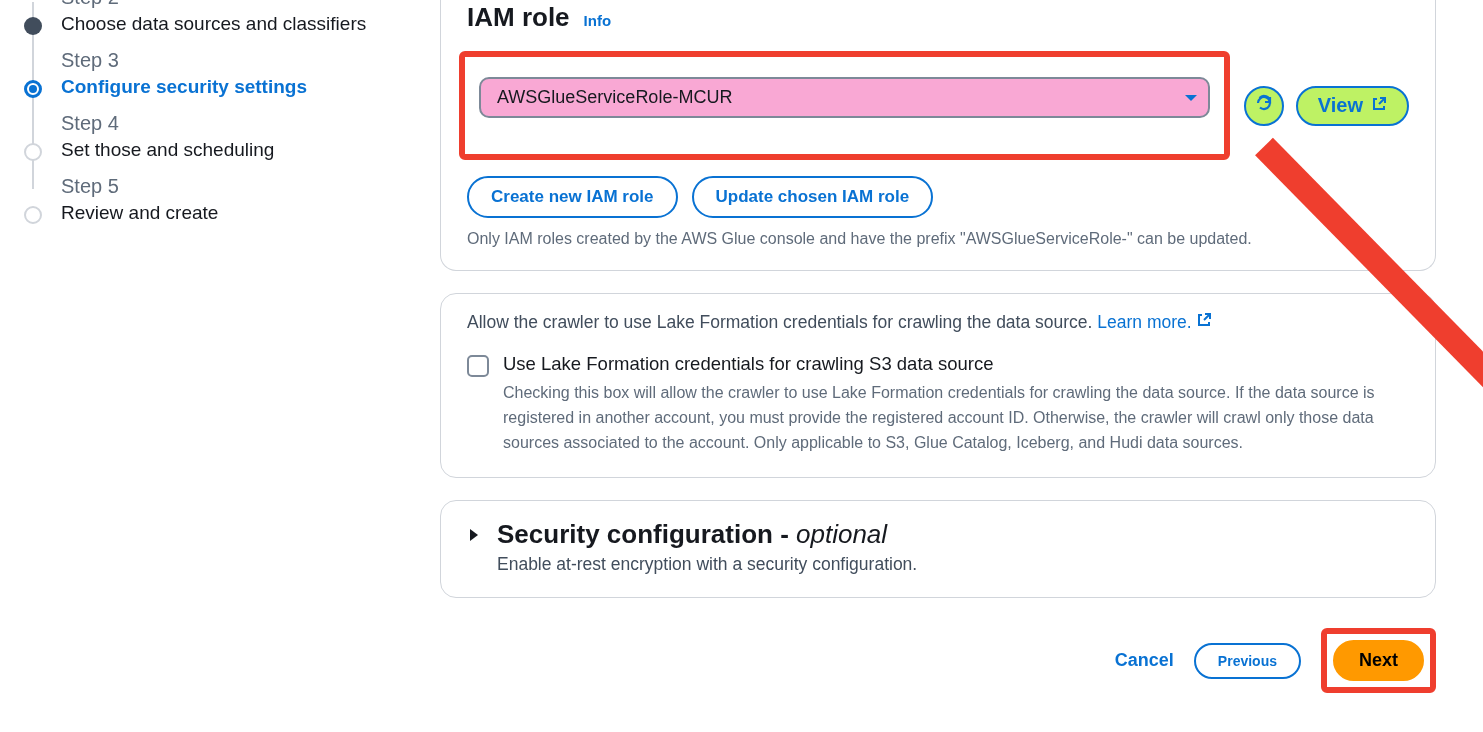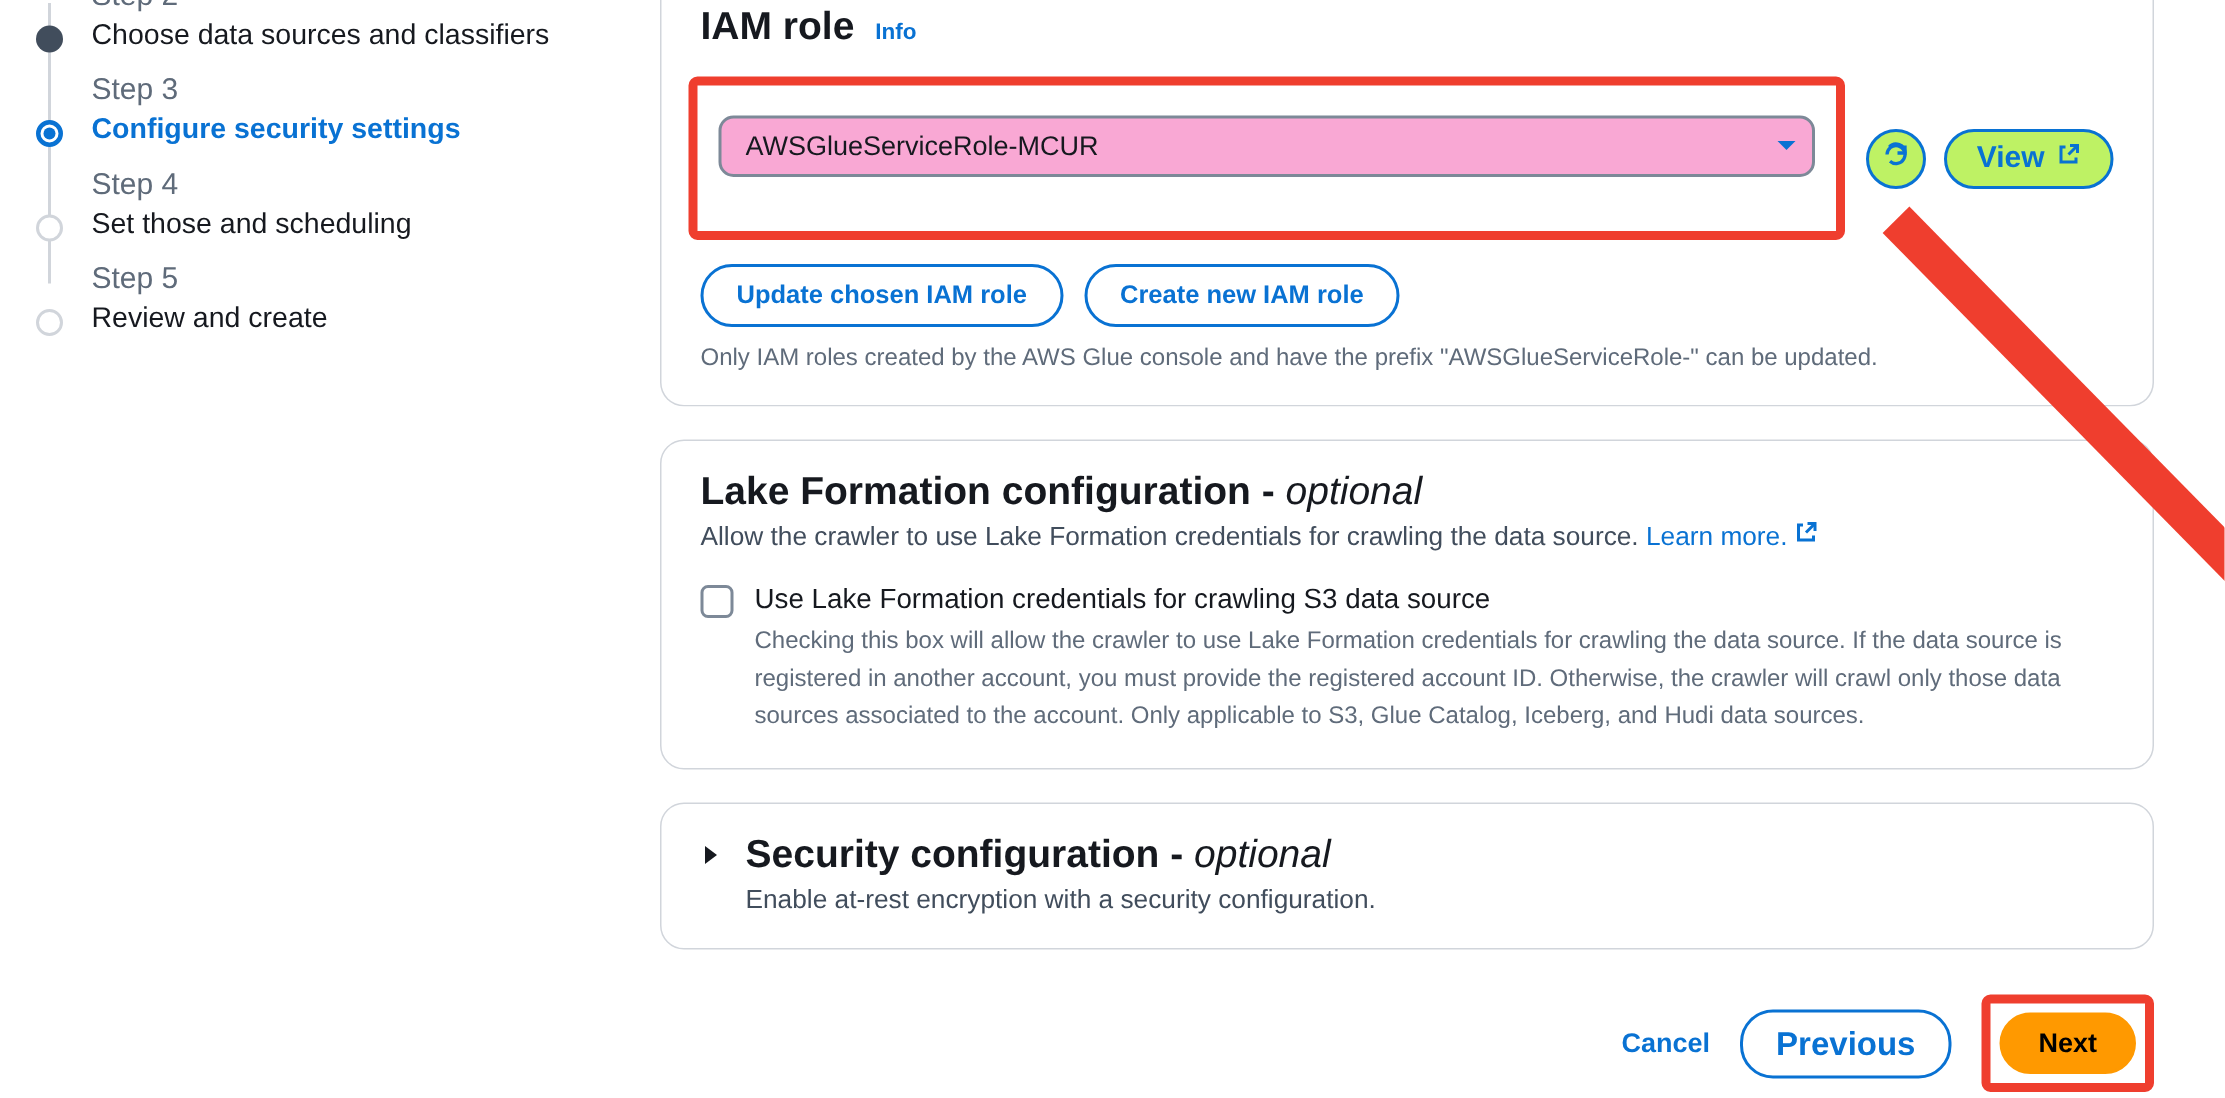--- a/index.html
+++ b/index.html
@@ -229,21 +229,21 @@
       background: none;
       border: none;
       cursor: pointer;
     }
     .btn-outline {
       border: 2px solid #0972d3;
       color: #0972d3;
       background: #fff;
       border-radius: 22px;
       padding: 8px 22px;
-      font-size: 22px;
+      font-size: 14px;
       font-weight: 700;
       cursor: pointer;
     }
     .btn-primary {
       background: #ff9900;
       color: #000;
       border: 2px solid #ff9900;
       border-radius: 22px;
       padding: 8px 24px;
       font-size: 18px;
@@ -341,30 +341,27 @@
           <svg width="16" height="16" viewBox="0 0 16 16" fill="none" stroke="#0972d3" stroke-width="2">
               <path d="M6 3H3v10h10v-3"></path>
               <path d="M9 2h5v5"></path>
               <path d="M14 2 8 8"></path>
             </svg>
         </span>
       </button>
     </div>
 
     <div class="pill-row">
+      <button class="pill">Create new IAM role</button>
       <button class="pill">Update chosen IAM role</button>
-      <button class="pill">Create new IAM role</button>
     </div>
     <div class="hint">Only IAM roles created by the AWS Glue console and have the prefix "AWSGlueServiceRole-" can be updated.</div>
   </div>
 
   <div class="panel">
-    <div class="panel-title">
-      <span>Lake Formation configuration - </span><span class="optional">optional</span>
-    </div>
     <div class="panel-subtitle">
       <span>Allow the crawler to use Lake Formation credentials for crawling the data source. </span><a href="#" class="learn-more">
           <span>Learn more.</span>
         <span class="ext-icon">
           <svg width="16" height="16" viewBox="0 0 16 16" fill="none" stroke="#0972d3" stroke-width="2">
               <path d="M6 3H3v10h10v-3"></path>
               <path d="M9 2h5v5"></path>
               <path d="M14 2 8 8"></path>
             </svg>
         </span>

